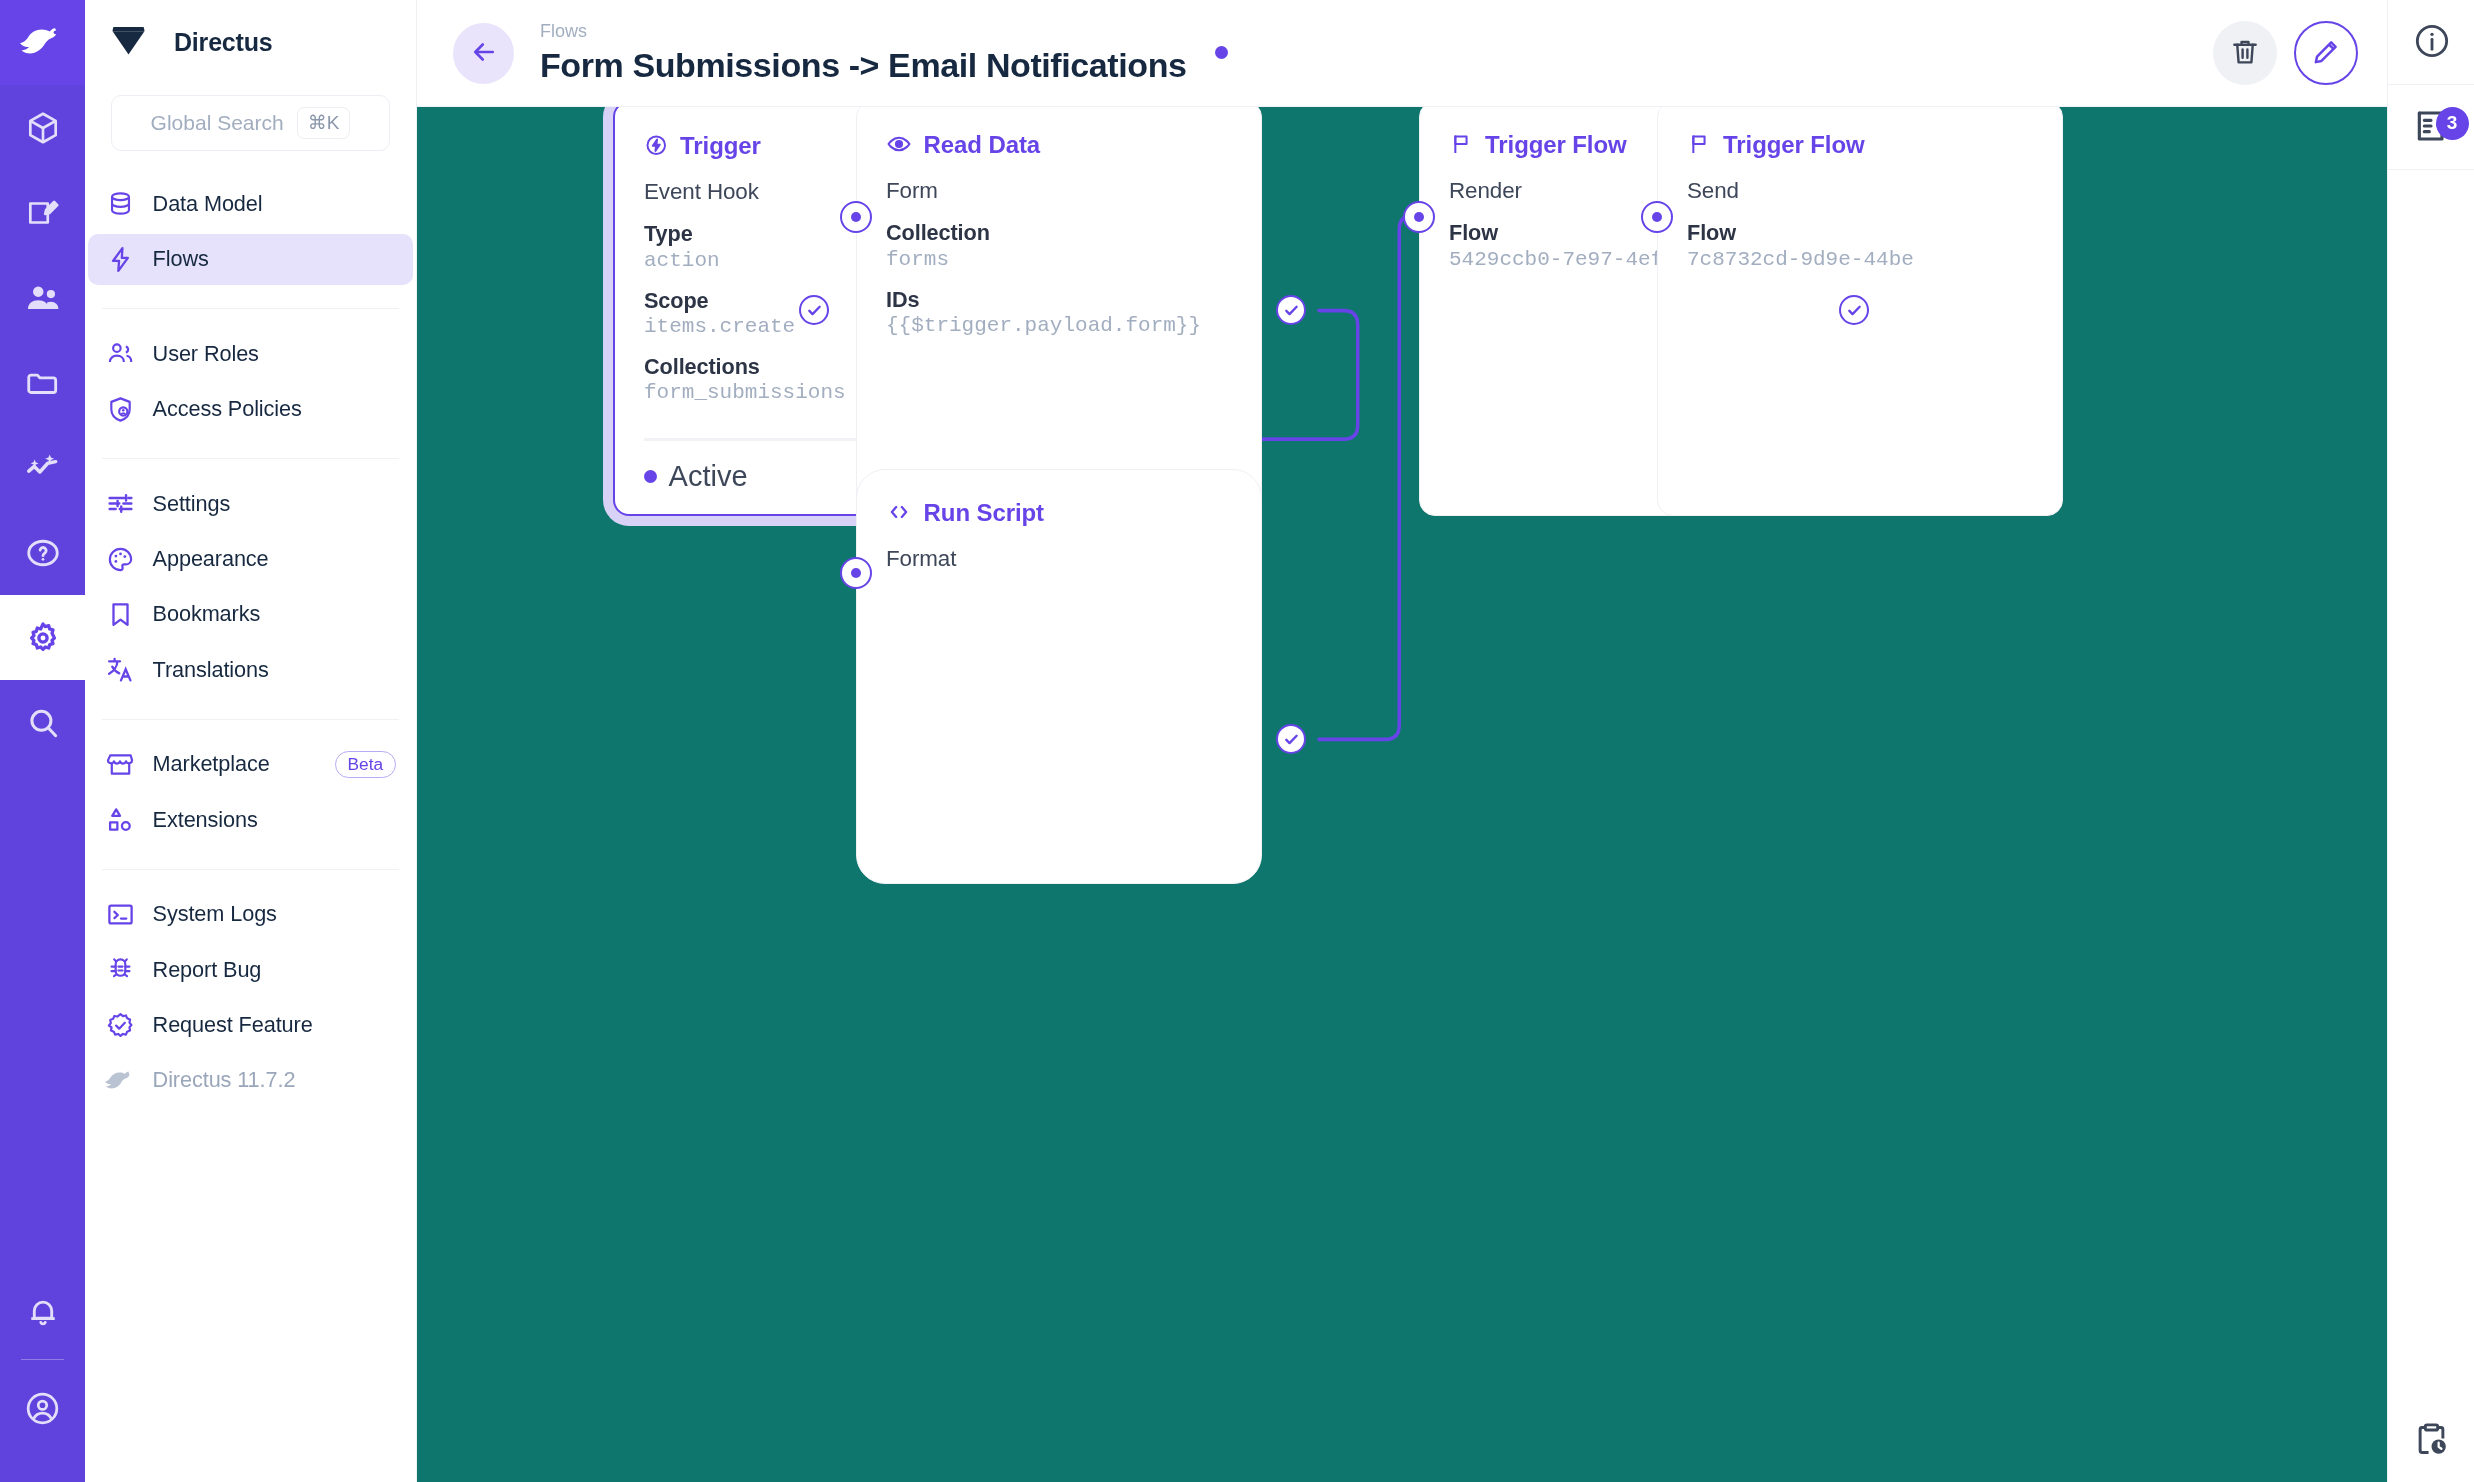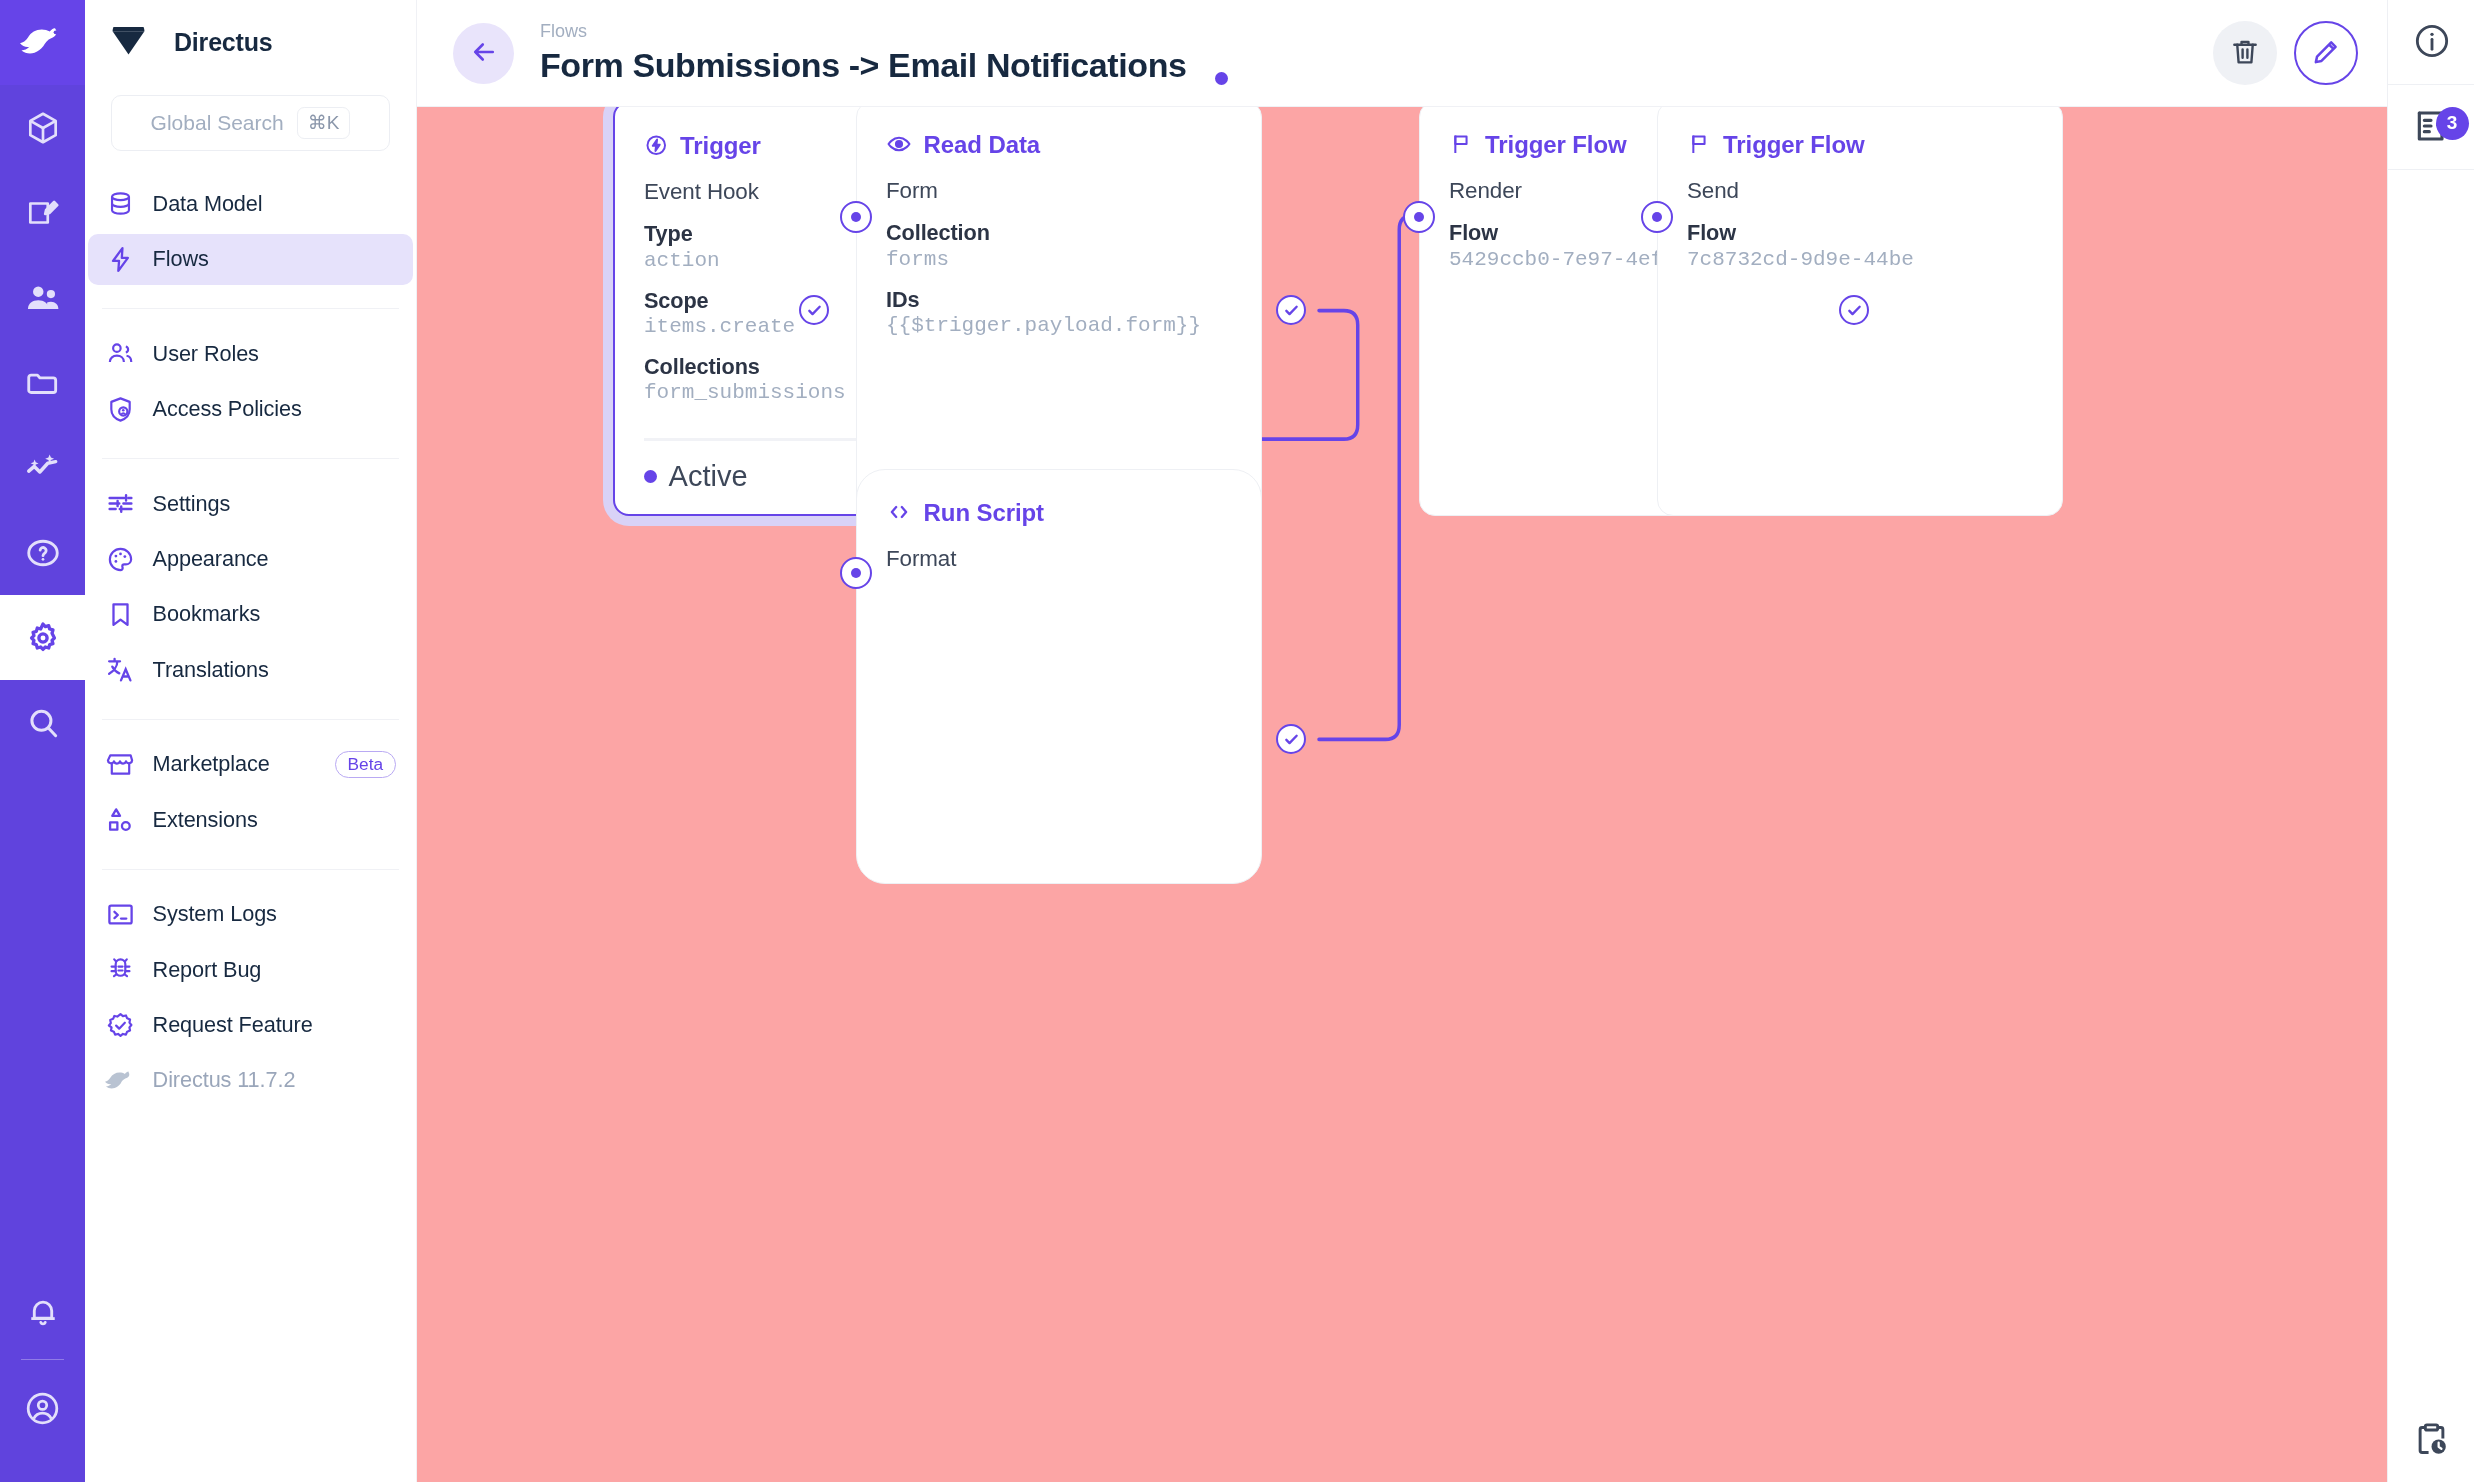--- a/index.html
+++ b/index.html
@@ -89,33 +89,33 @@
     border-bottom: 1.4px solid #f0f1f5; background:#fff;
     position: relative; z-index: 5;
   }
   .back-btn {
     width: 61px; height: 61px; border-radius: 50%;
     background: #e9e4fb; display:flex; align-items:center; justify-content:center;
     flex:0 0 61px; cursor:pointer;
   }
   .title-block { margin-left: 26px; display:flex; flex-direction:column; justify-content:center; }
   .crumb { font-size: 18px; color: #a2aec0; line-height: 1.2; margin-bottom: 2.9px; }
-  .title-row { display:flex; align-items:flex-end; gap: 28px; }
+  .title-row { display:flex; align-items:flex-start; gap: 28px; }
   .page-title { font-size: 34px; font-weight: 700; color: #172940; letter-spacing: -0.4px; white-space: nowrap; }
   .title-dot { width: 13px; height: 13px; border-radius: 50%; background:#6644e8; }
   .top-actions { margin-left:auto; display:flex; align-items:center; gap: 17.3px; }
   .circle-btn {
     width: 64px; height: 64px; border-radius: 50%;
     display:flex; align-items:center; justify-content:center; cursor:pointer;
   }
   .circle-btn.ghost { background: #eff1f5; }
   .circle-btn.outline { background:#fff; border: 2.2px solid #6644e8; }
 
   
-  .canvas { position: relative; flex: 1 1 auto; background:#fca5a5; overflow:hidden;text-decoration:underline; }
+  .canvas { position: relative; flex: 1 1 auto; background:#0f766e; overflow:hidden;text-decoration:underline; }
   .edges { position:absolute; left:0; top:0; width:100%; height:100%; pointer-events:none; }
 
   .node {
     position: absolute;
     width: 406px; height: 415px;
     border: 1.4px solid #eef0f4; border-radius: 16px;
     background: #ffffff;
     padding: 29px 29px;
   }
   .node.selected {

